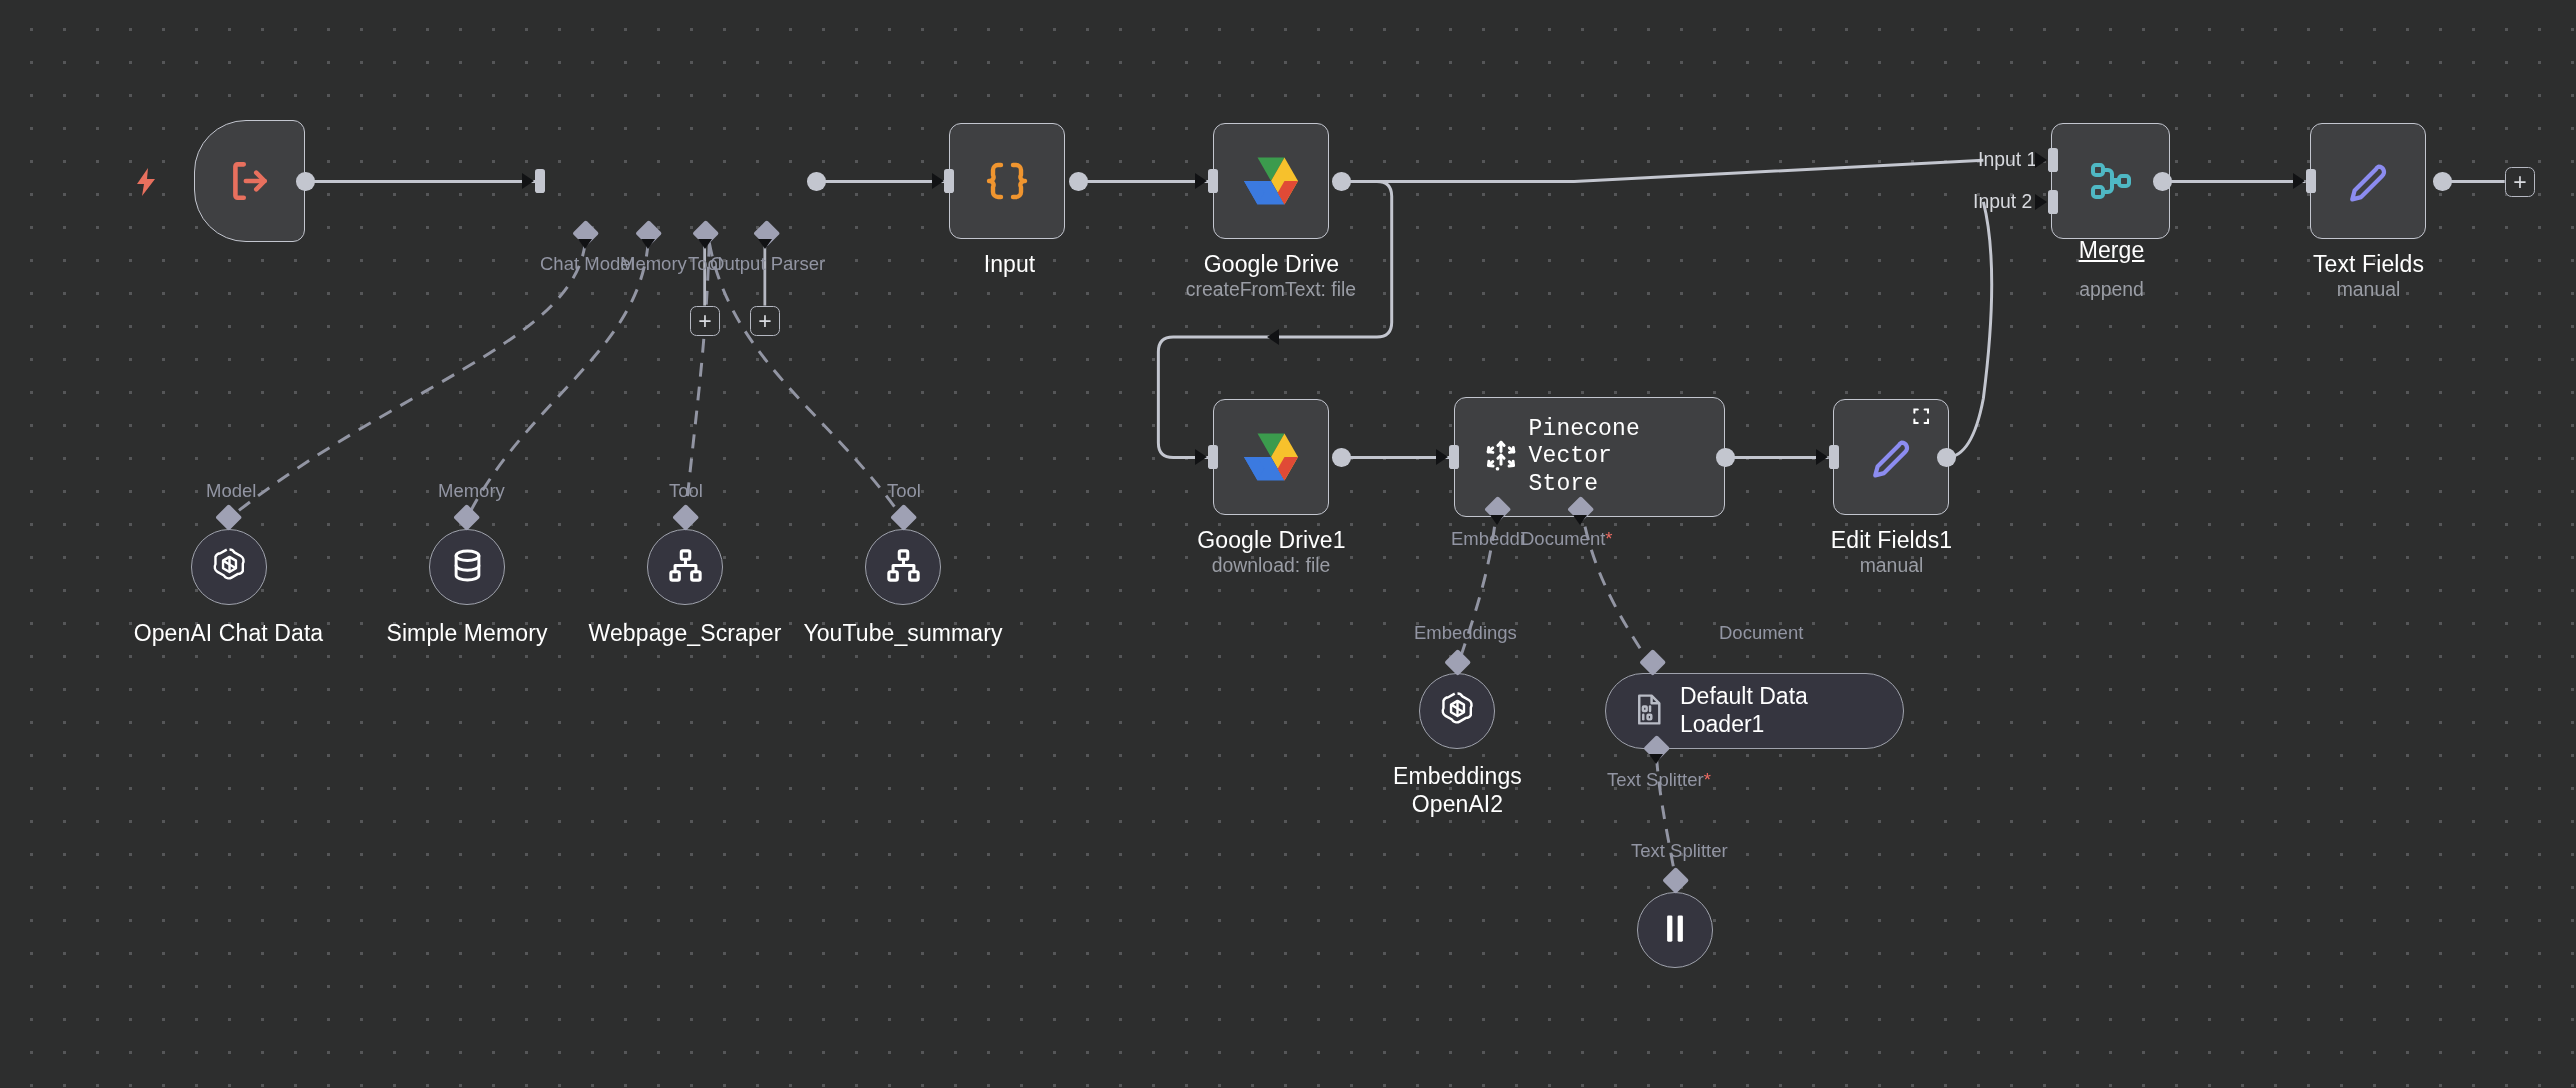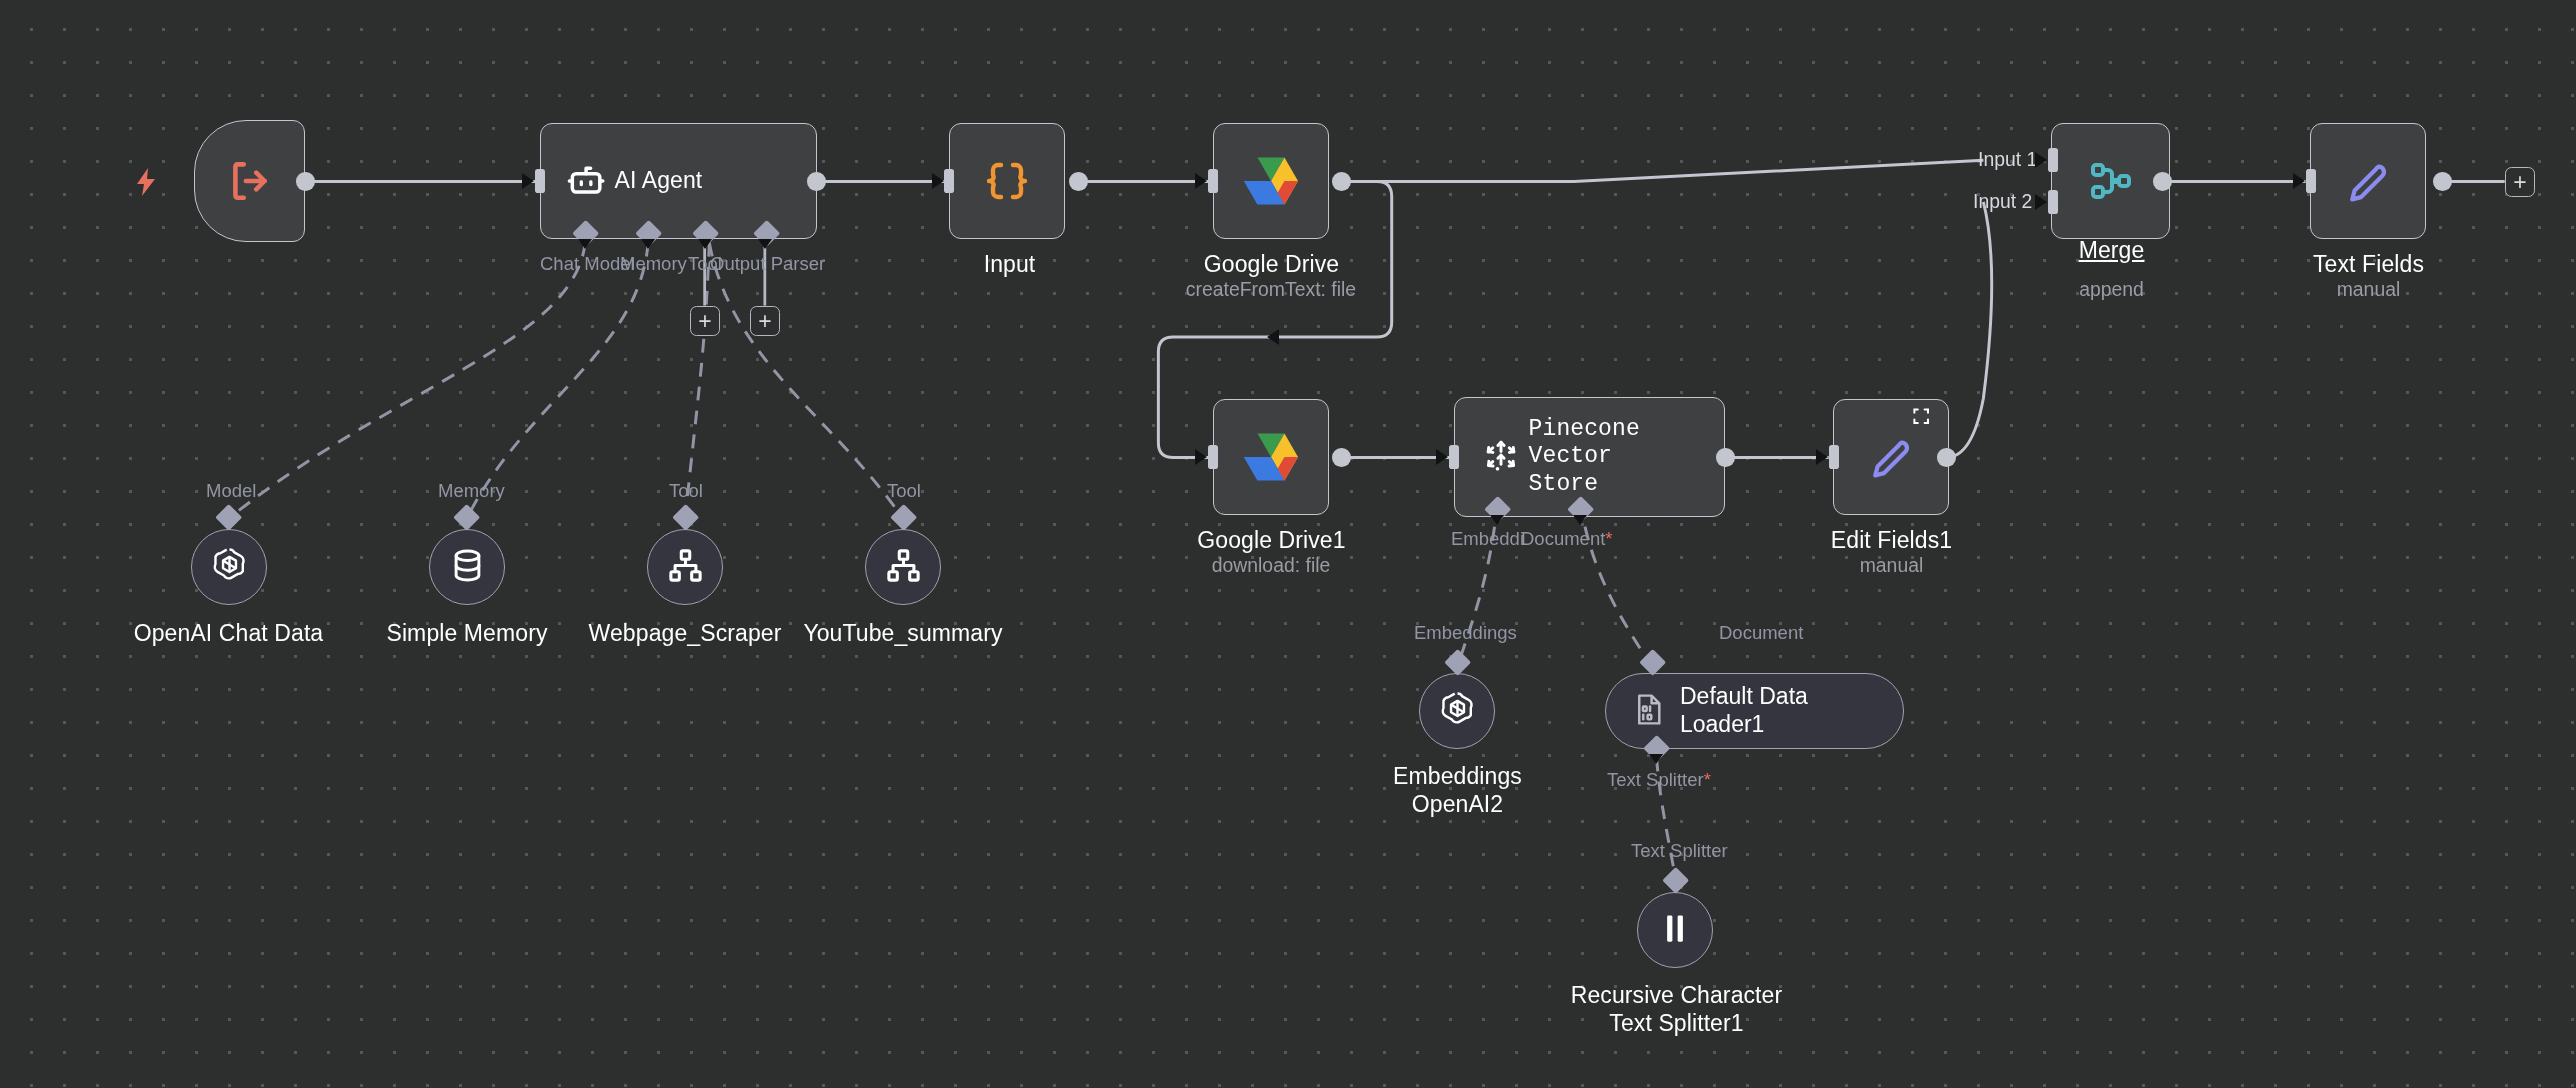--- a/index.html
+++ b/index.html
@@ -226,33 +226,20 @@
         <path d="M9 4 H6 a1 1 0 0 0 -1 1 v14 a1 1 0 0 0 1 1 h3"></path>
         <path d="M10 12 H19"></path>
           <path d="M15 8 L19 12 L15 16"></path>
       </svg>
     </span>
   </div>
   <div class="port-out" style="left:296px; top:172px;"></div>
 
   <div class="arrow-in" style="left:522px; top:173px;"></div>
   <div class="port-in" style="left:535px; top:169px;"></div>
-  <div class="node" style="left:540px; top:123px; width:277px; height:116px; padding-left:24px;">
-    <span class="nicon">
-      <svg width="44" height="44" viewBox="0 0 24 24" fill="none" stroke="#ffffff" stroke-width="1.9" stroke-linecap="round" stroke-linejoin="round">
-        <rect x="4" y="8" width="15" height="10" rx="2"></rect>
-        <path d="M11.5 8 V5 h2.5"></path>
-        <path d="M4 12 H2.4"></path>
-          <path d="M19 12 H20.6"></path>
-        <rect x="8" y="11.6" width="1.8" height="3.2" rx=".8" fill="#ffffff" stroke="none"></rect>
-        <rect x="13.2" y="11.6" width="1.8" height="3.2" rx=".8" fill="#ffffff" stroke="none"></rect>
-      </svg>
-    </span>
-    <span class="ntitle">AI Agent</span>
-  </div>
   <div class="port-out" style="left:807px; top:172px;"></div>
 
   <div class="diamond" style="left:576px; top:224px;"></div>
   <div class="darrow" style="left:578px; top:239px;"></div>
   <div class="diamond" style="left:639px; top:224px;"></div>
   <div class="darrow" style="left:641px; top:239px;"></div>
   <div class="diamond" style="left:696px; top:224px;"></div>
   <div class="darrow" style="left:698px; top:239px;"></div>
   <div class="diamond" style="left:757px; top:224px;"></div>
   <div class="darrow" style="left:758px; top:239px;"></div>
@@ -497,17 +484,15 @@
   <div class="conn-label" style="left:1631px; top:840px;">Text Splitter</div>
   <div class="diamond" style="left:1666px; top:871px;"></div>
   <div class="subnode" style="left:1637px; top:892px;">
     <span class="nicon">
       <svg width="31.5" height="37" viewBox="0 0 24 28">
         <rect x="6.2" y="4" width="4" height="20" rx="1" fill="#ffffff"></rect>
         <rect x="14.2" y="4" width="4" height="20" rx="1" fill="#ffffff"></rect>
       </svg>
     </span>
   </div>
-  <div class="caption" style="left:1542px; top:981px; width:269px; white-space:pre-line;">Recursive Character
-Text Splitter1</div>
 
 </div>
 
 
 </body></html>

